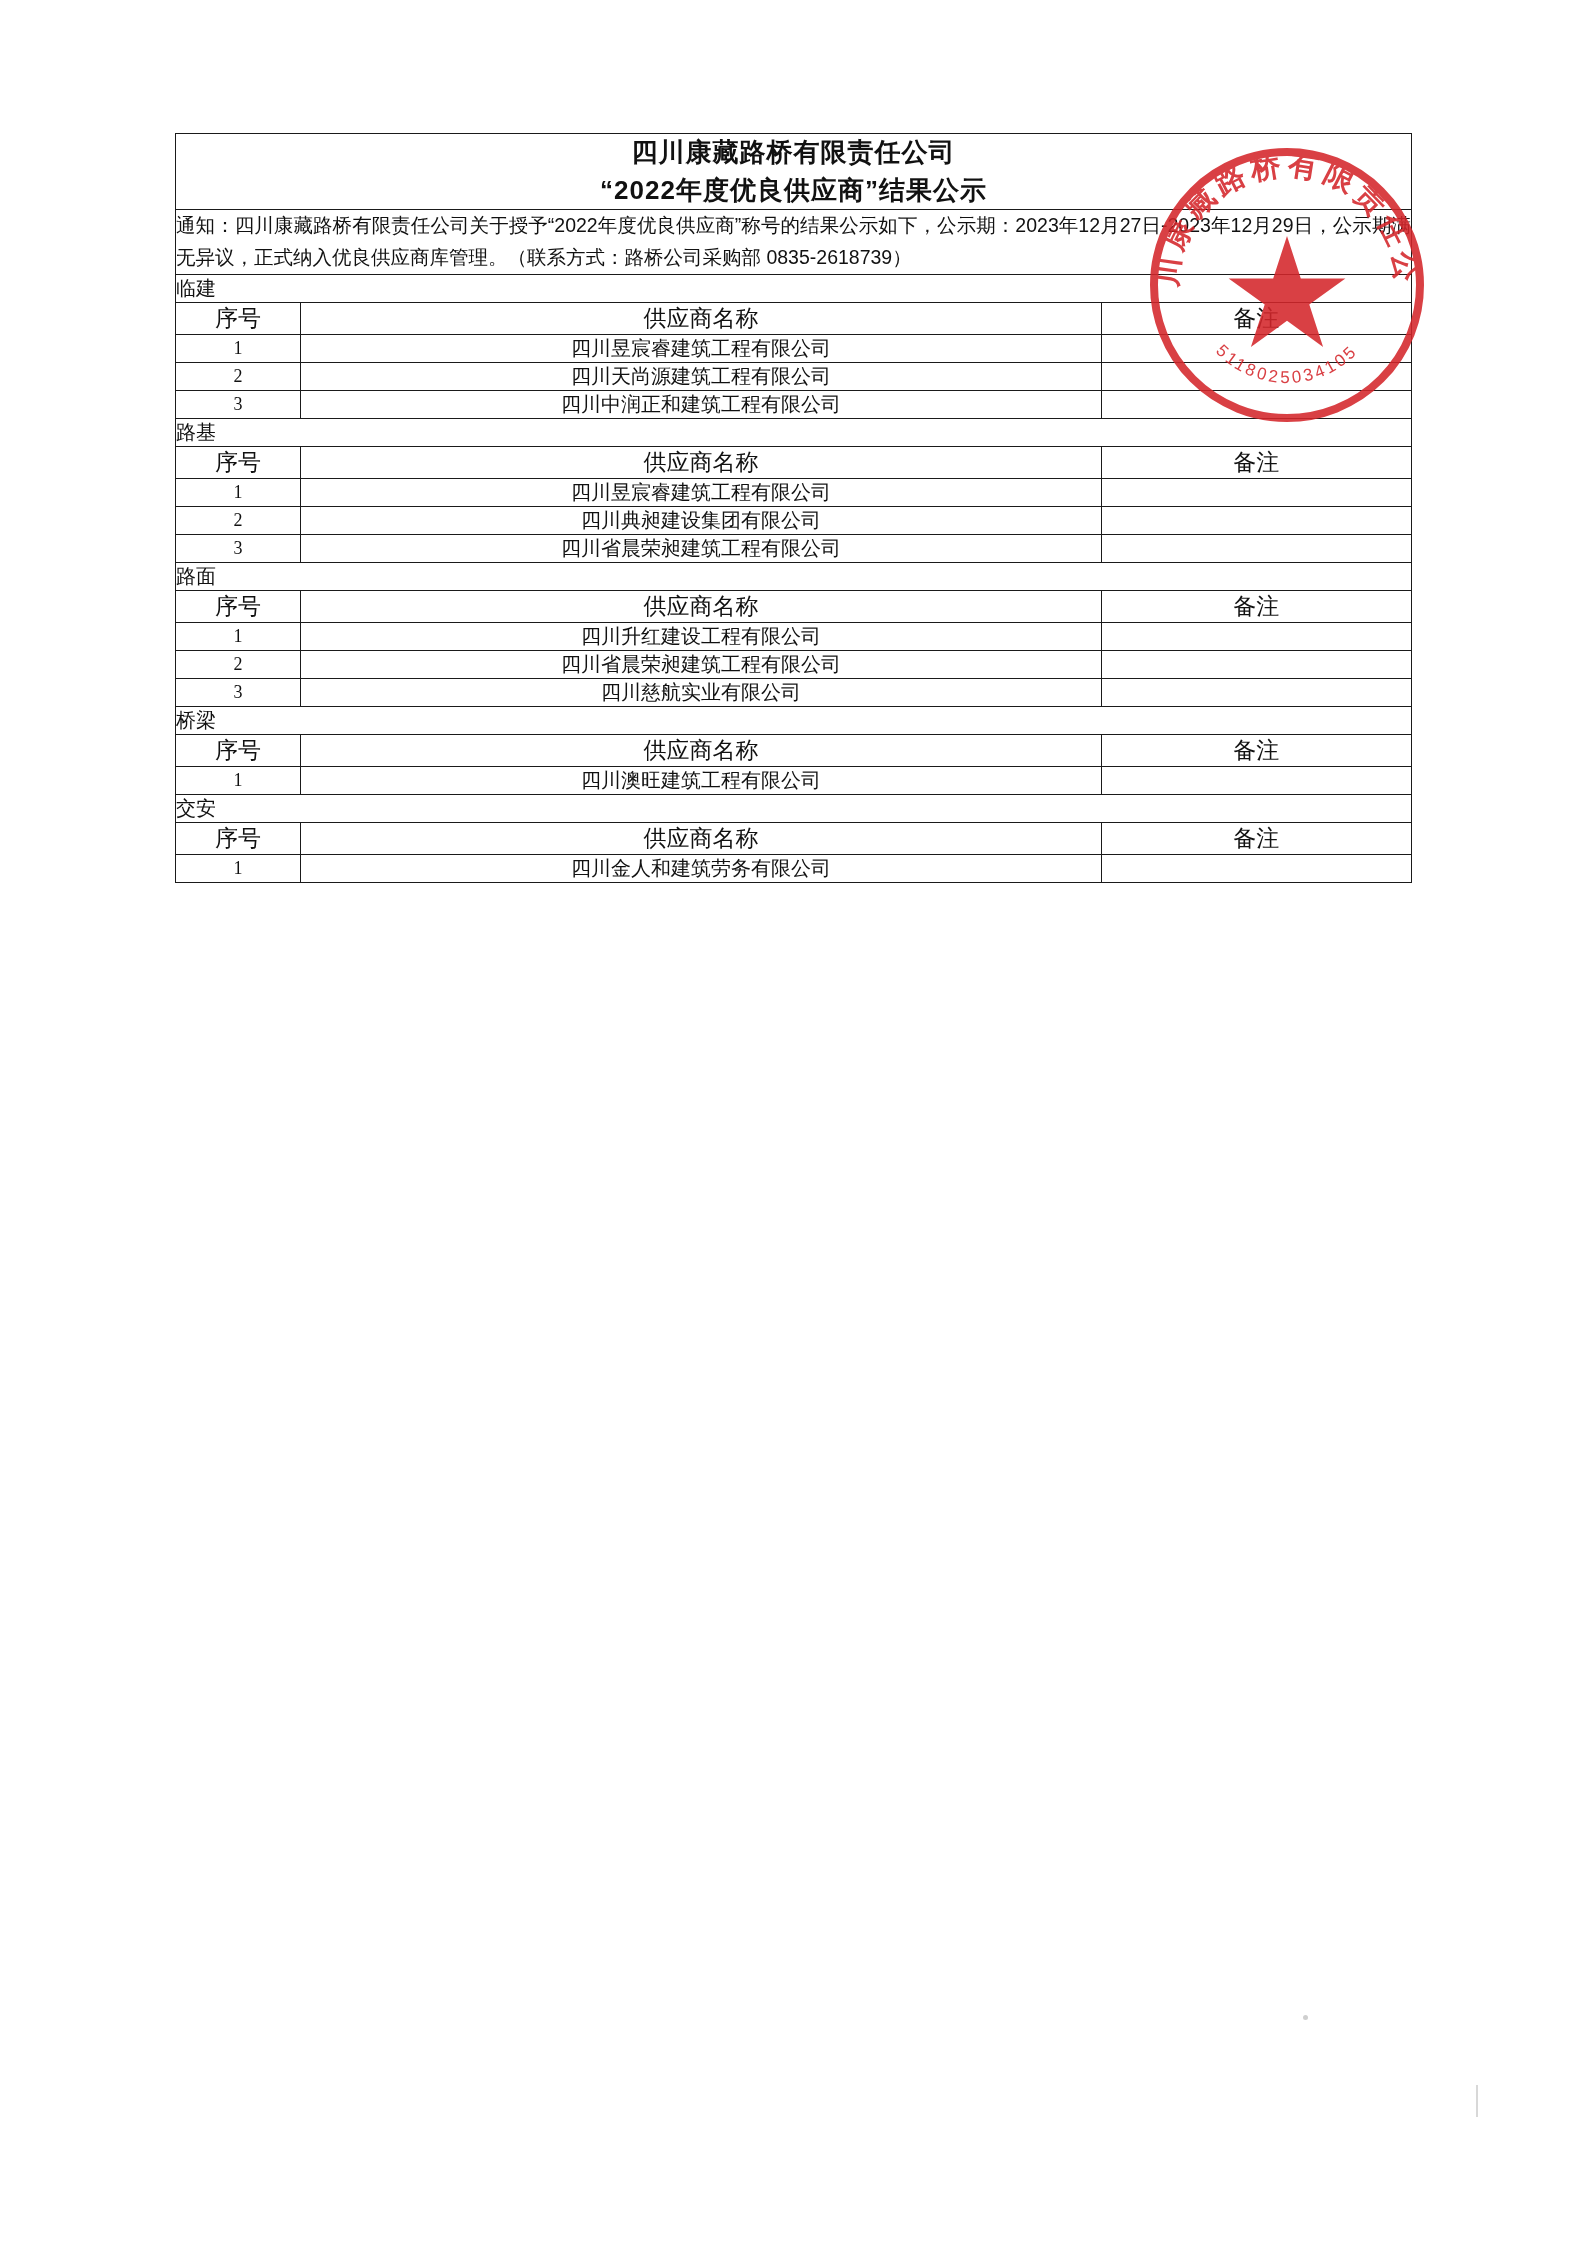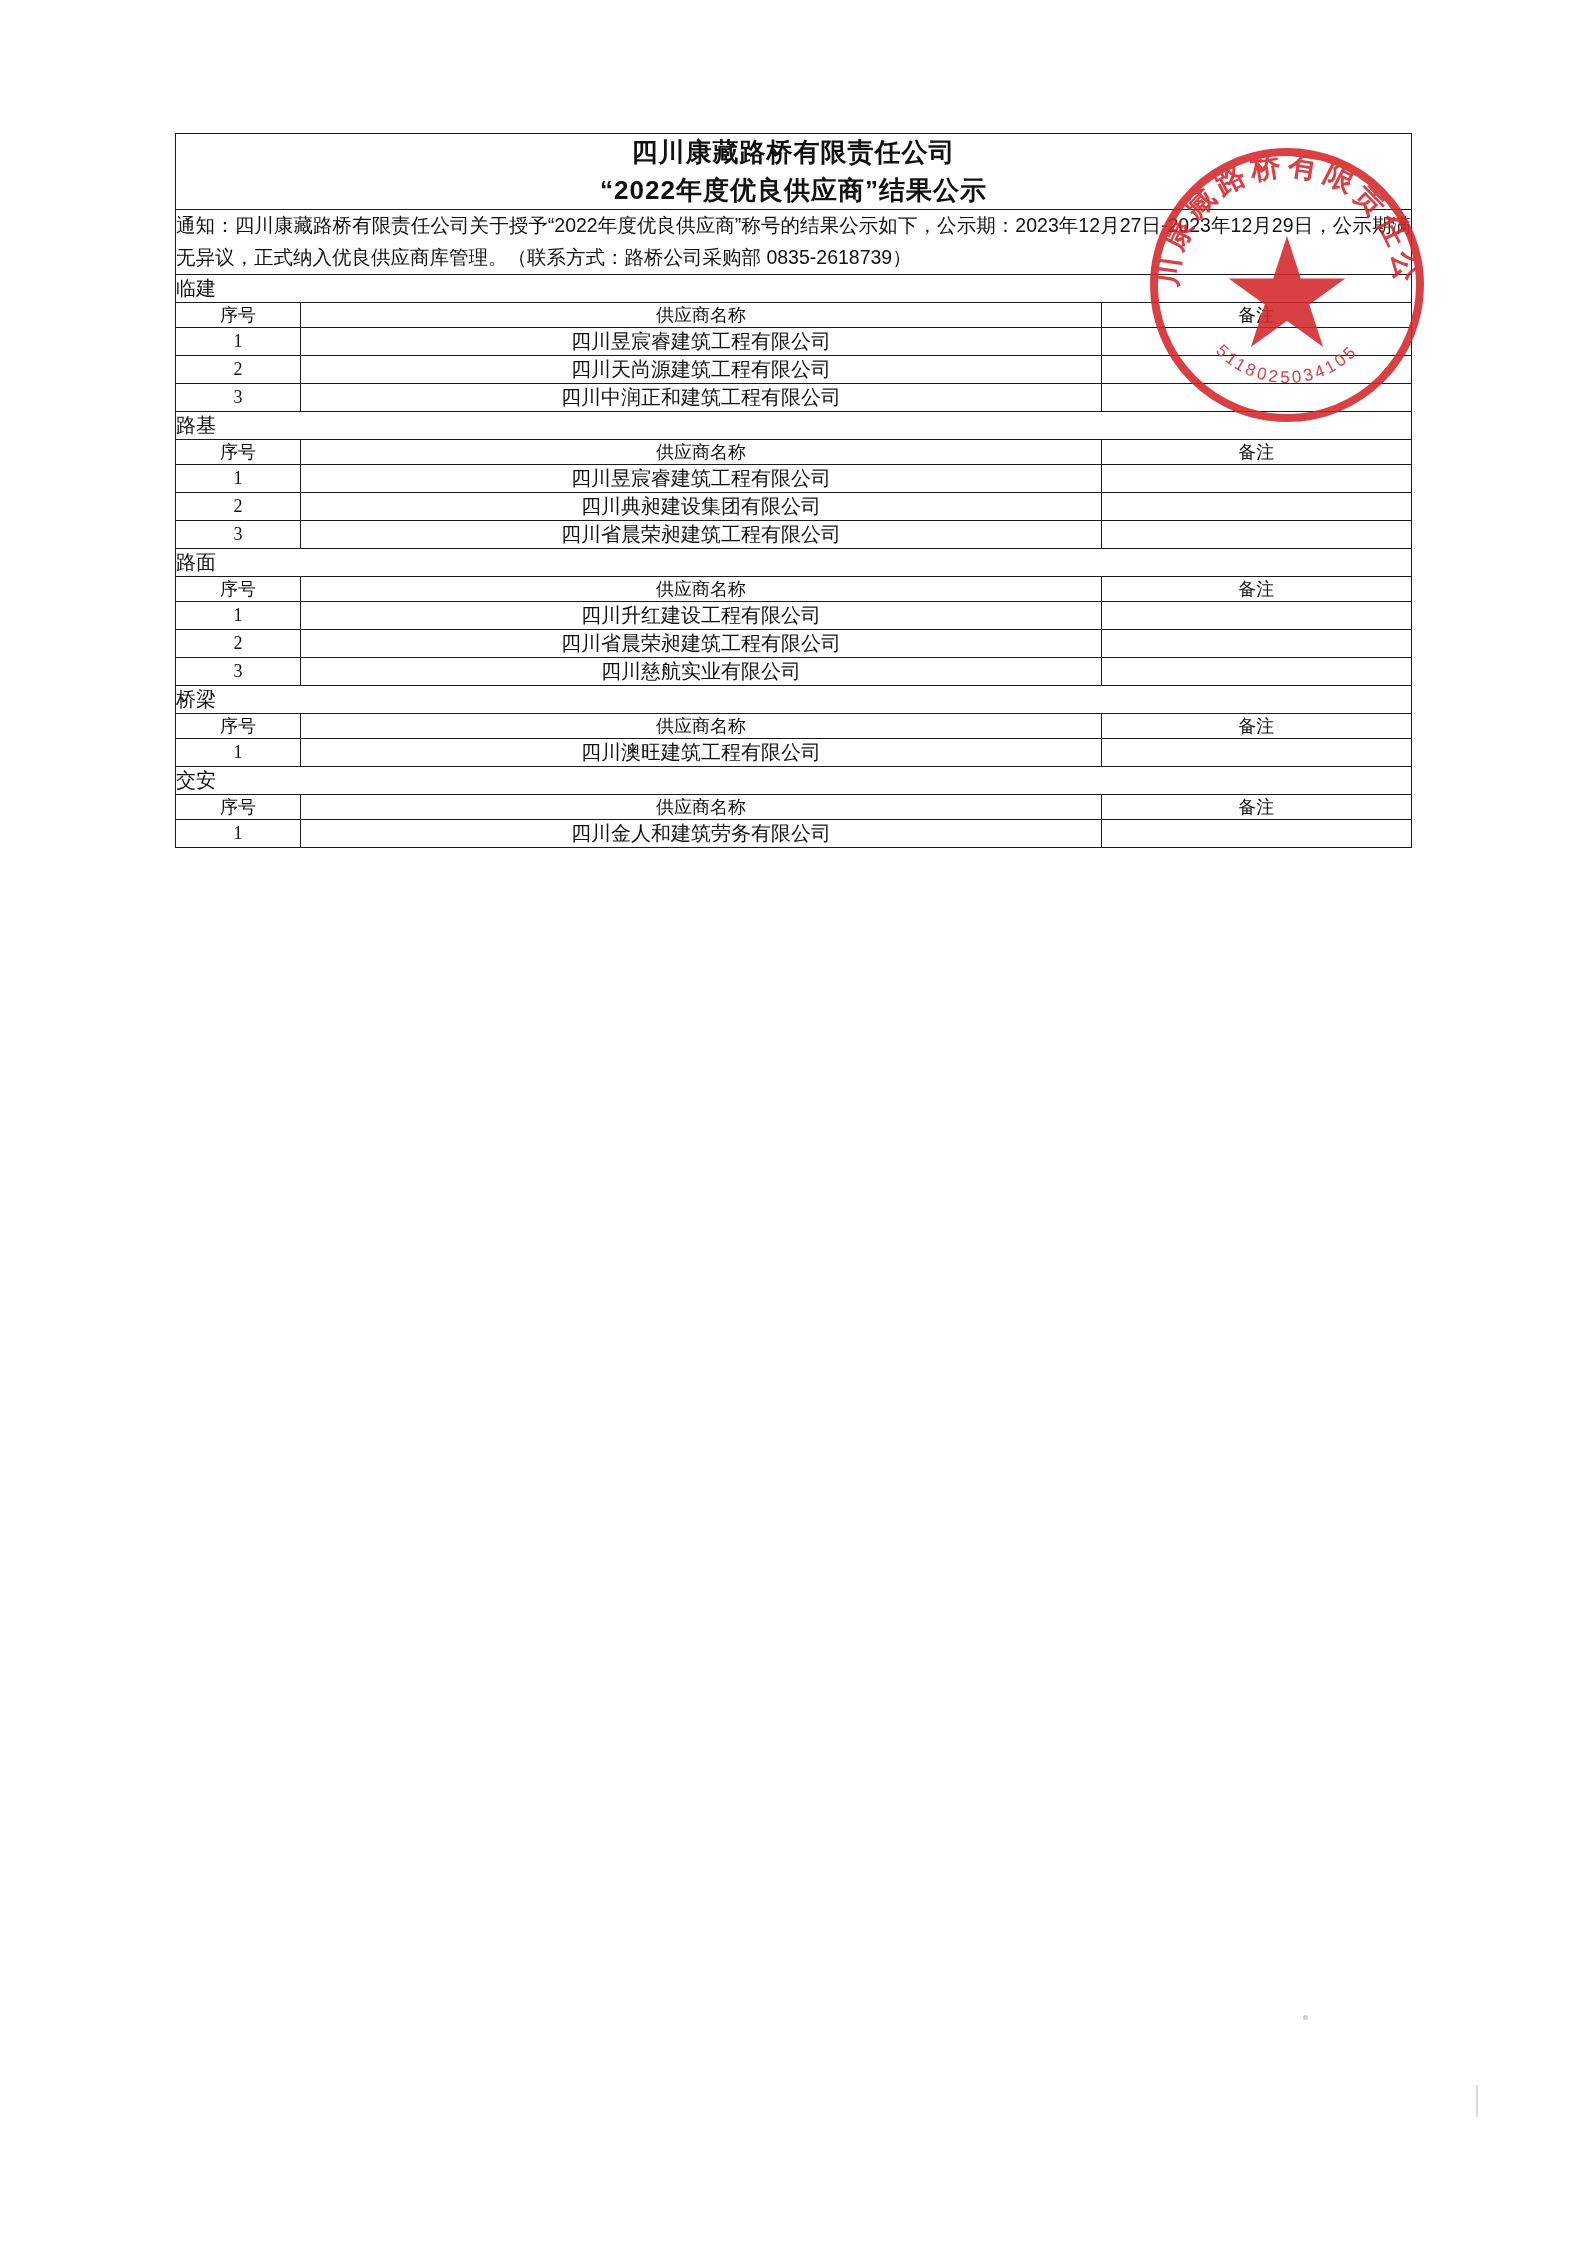--- a/index.html
+++ b/index.html
@@ -56,21 +56,21 @@
     line-height: 1.62;
     text-align: justify;
   }
   .section-cell {
     text-align: left;
     font-size: 20px;
     padding: 16px 0 17px 0;
   }
   .hdr-cell {
     text-align: center;
-    font-size: 18px;
+    font-size: 23px;
     padding: 15px 0 16px 0;
   }
   .idx-cell {
     text-align: center;
     font-size: 18px;
     padding: 15px 0 16px 0;
     font-family: "Liberation Serif", "DejaVu Serif", serif;
   }
   .name-cell {
     text-align: center;

